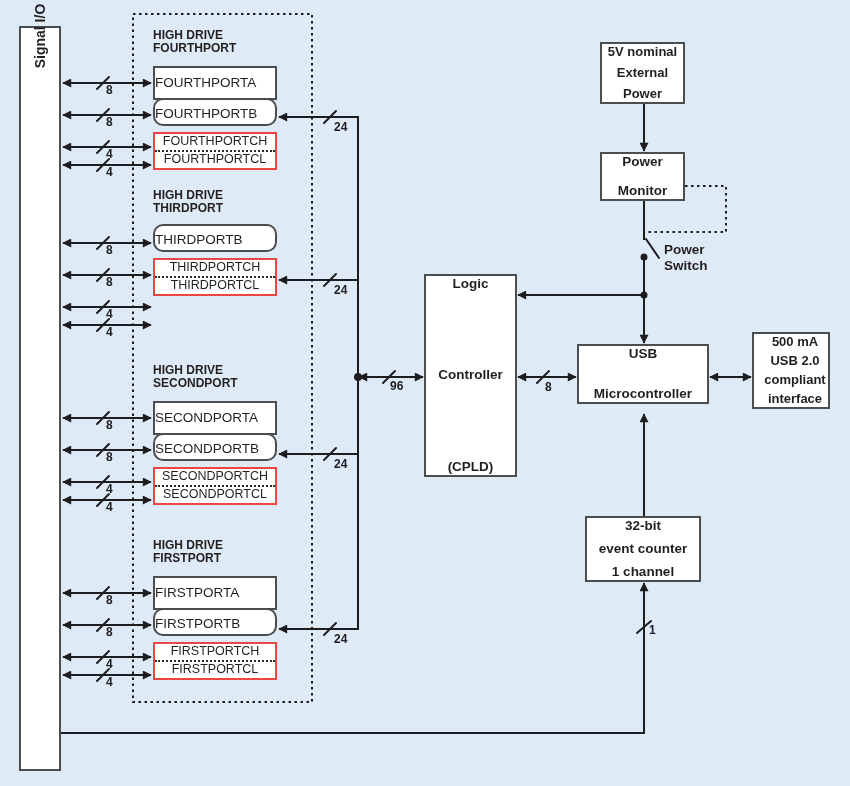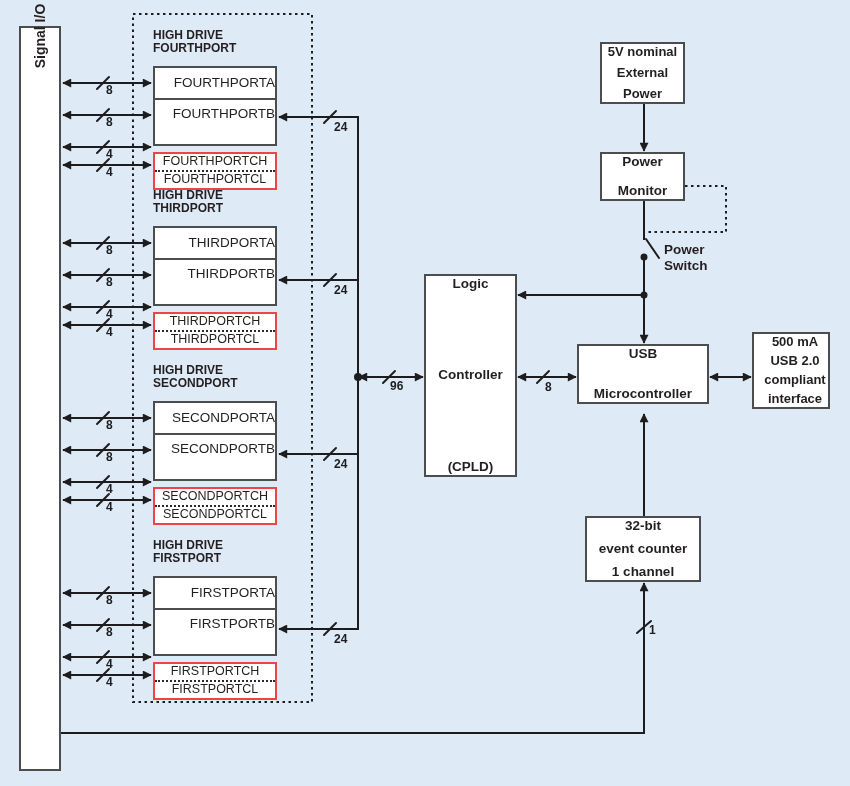--- a/index.html
+++ b/index.html
@@ -20,24 +20,24 @@
   .blk .ln{line-height:16.5px;font-size:13.5px;white-space:nowrap;}
 
   
   .sio{left:19px;top:26px;width:42px;height:745px;}
   .sio span{transform:rotate(-90deg);white-space:nowrap;font-size:14px;font-weight:bold;}
 
   
   .pgroup{position:absolute;left:153px;width:124px;z-index:2;}
   .ghead{height:26px;margin-bottom:11px;font-weight:bold;
          font-size:12px;line-height:13px;}
-  .pbox{background:#fff;border:2px solid #4c4d4f;box-sizing:border-box;text-align:right;
+  .pbox{background:#fff;border:2px solid #4c4d4f;box-sizing:border-box;text-align:left;
         font-size:13.5px;}
   .pa{height:34px;line-height:30px;}
-  .pb{height:48px;line-height:28px;margin-top:-2px;}
+  .pb{height:28px;line-height:28px;margin-top:-2px;border-radius:10px;}
   .chcl{margin-top:6px;background:#fff;border:2px solid #ef4444;box-sizing:border-box;}
   .chcl div{height:16px;line-height:15px;text-align:center;font-size:12.5px;}
   .chcl .ch{border-bottom:2px dotted #2a2a2c;box-sizing:content-box;}
   .g0{top:29px;} .g1{top:189px;} .g2{top:364px;} .g3{top:539px;}
 
   
   .logic{left:424px;top:274px;width:93px;height:203px;}
   .usbmc{left:577px;top:344px;width:132px;height:60px;}
   .usbif{left:752px;top:332px;width:78px;height:77px;}
   .usbif .ln{font-size:13px;line-height:16px;padding-left:8px;}
@@ -165,21 +165,20 @@
       <div class="ch">FOURTHPORTCH</div>
       <div class="cl">FOURTHPORTCL</div>
     </div>
   </div>
 
   <div class="pgroup g1">
     <div class="ghead">
       <div>HIGH DRIVE</div>
       <div>THIRDPORT</div>
     </div>
-    <div class="pbox pa">THIRDPORTA</div>
     <div class="pbox pb">THIRDPORTB</div>
     <div class="chcl">
       <div class="ch">THIRDPORTCH</div>
       <div class="cl">THIRDPORTCL</div>
     </div>
   </div>
 
   <div class="pgroup g2">
     <div class="ghead">
       <div>HIGH DRIVE</div>

